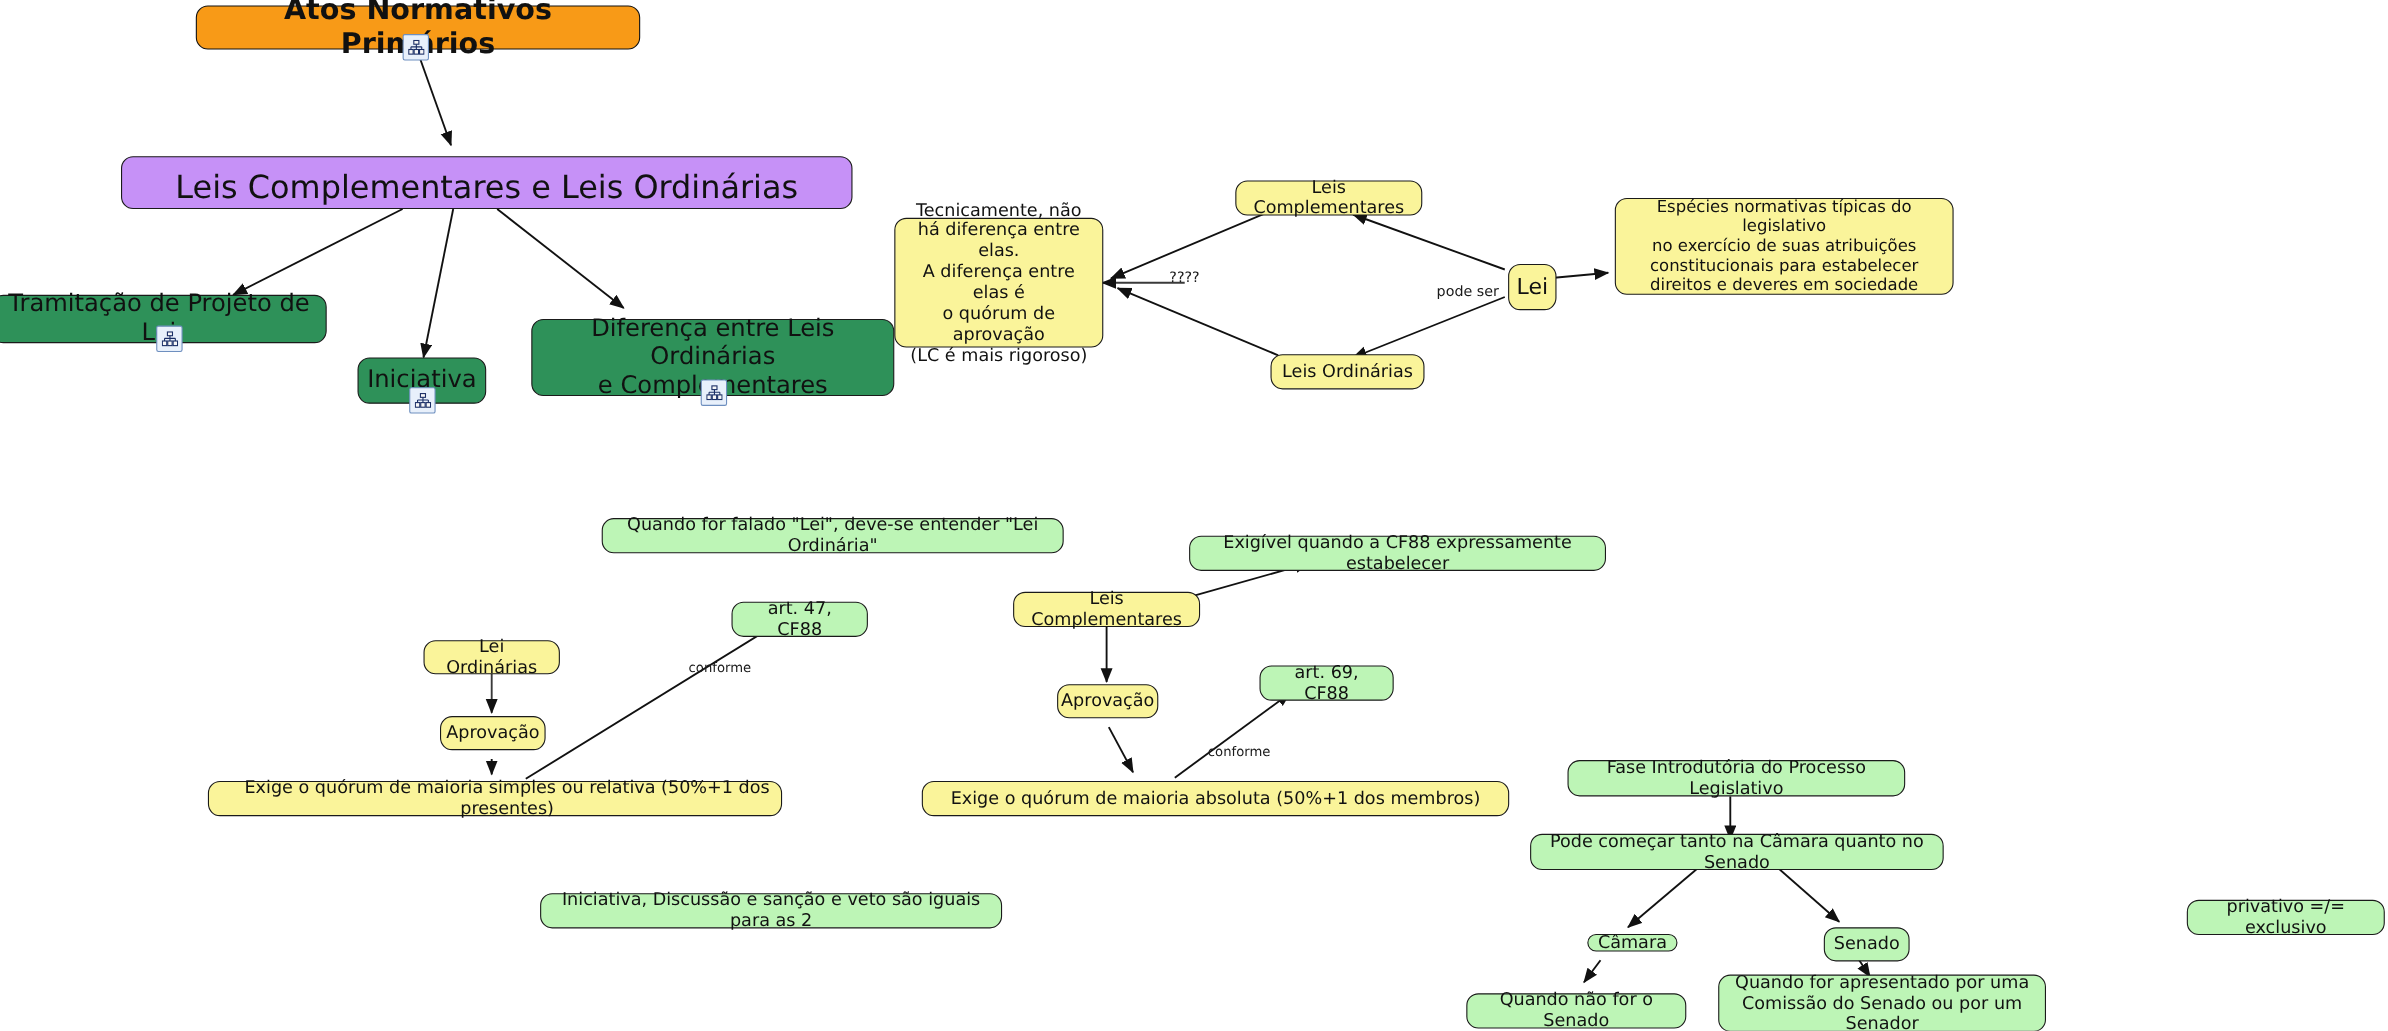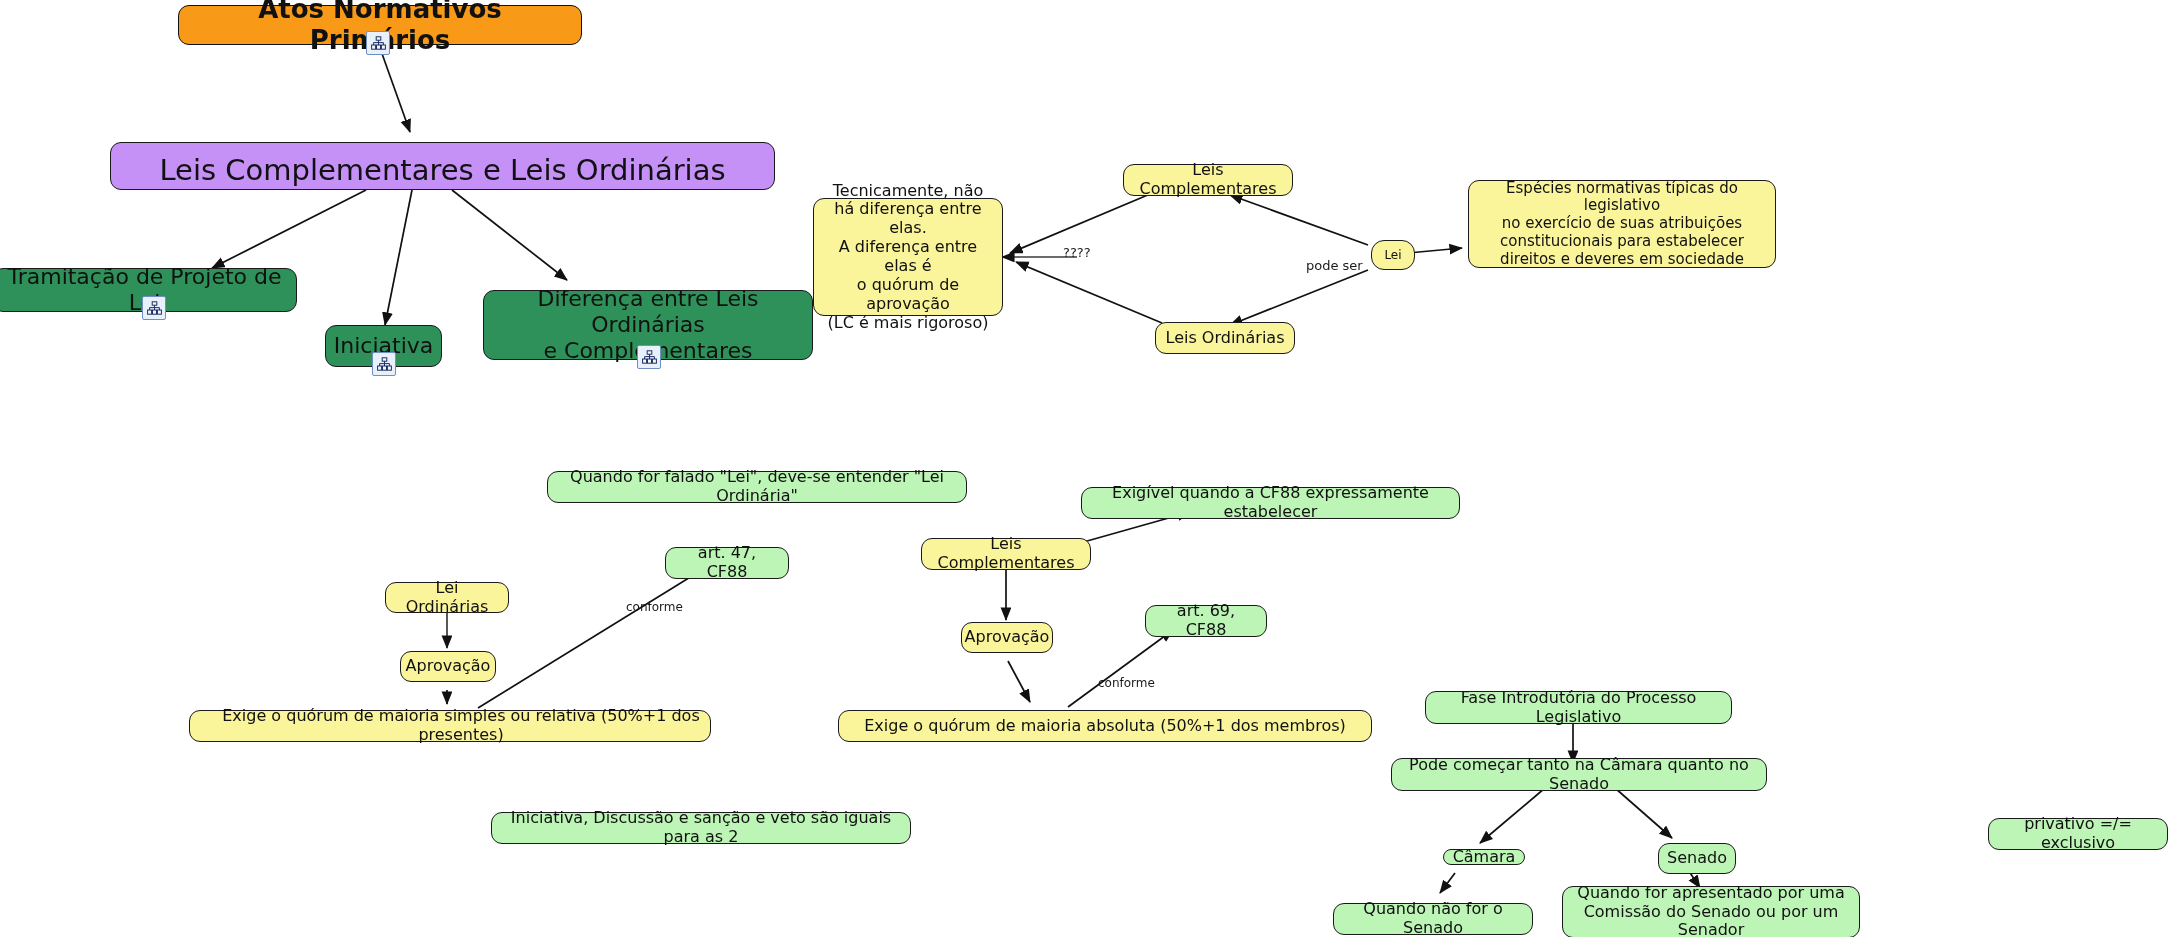--- a/index.html
+++ b/index.html
@@ -174,21 +174,21 @@
   </div>
 
   <div class="node n-yellow" style="left:1123px;top:164px;width:170px;height:32px;font-size:16px;">
     <span>Leis Complementares</span>
   </div>
 
   <div class="node n-yellow" style="left:1155px;top:322px;width:140px;height:32px;font-size:16px;">
     <span>Leis Ordinárias</span>
   </div>
 
-  <div class="node n-yellow" style="left:1371px;top:240px;width:44px;height:30px;font-size:12px;border-radius:13px;">
+  <div class="node n-yellow" style="left:1371px;top:240px;width:44px;height:42px;font-size:20px;">
     <span>Lei</span>
   </div>
 
   <div class="node n-yellow" style="left:1468px;top:180px;width:308px;height:88px;font-size:15px;">
     <span>Espécies normativas típicas do legislativo
 no exercício de suas atribuições
 constitucionais para estabelecer
 direitos e deveres em sociedade</span>
   </div>
 

